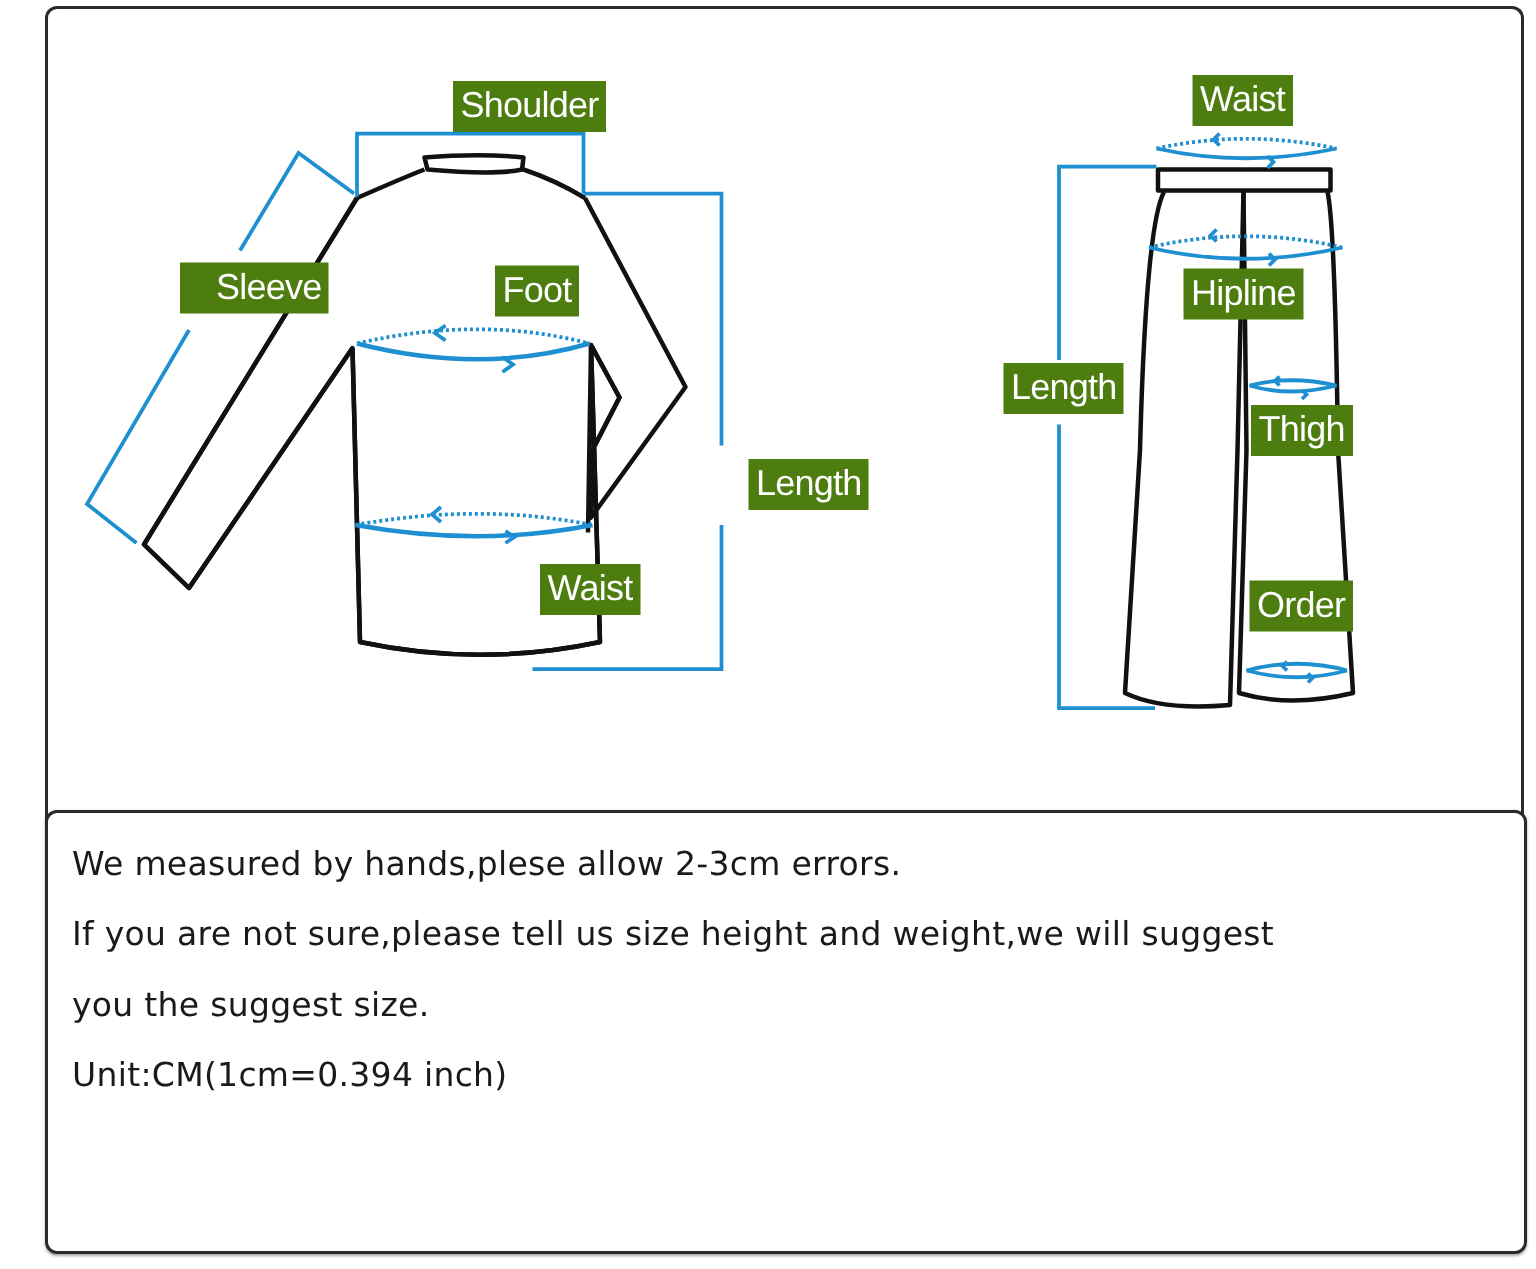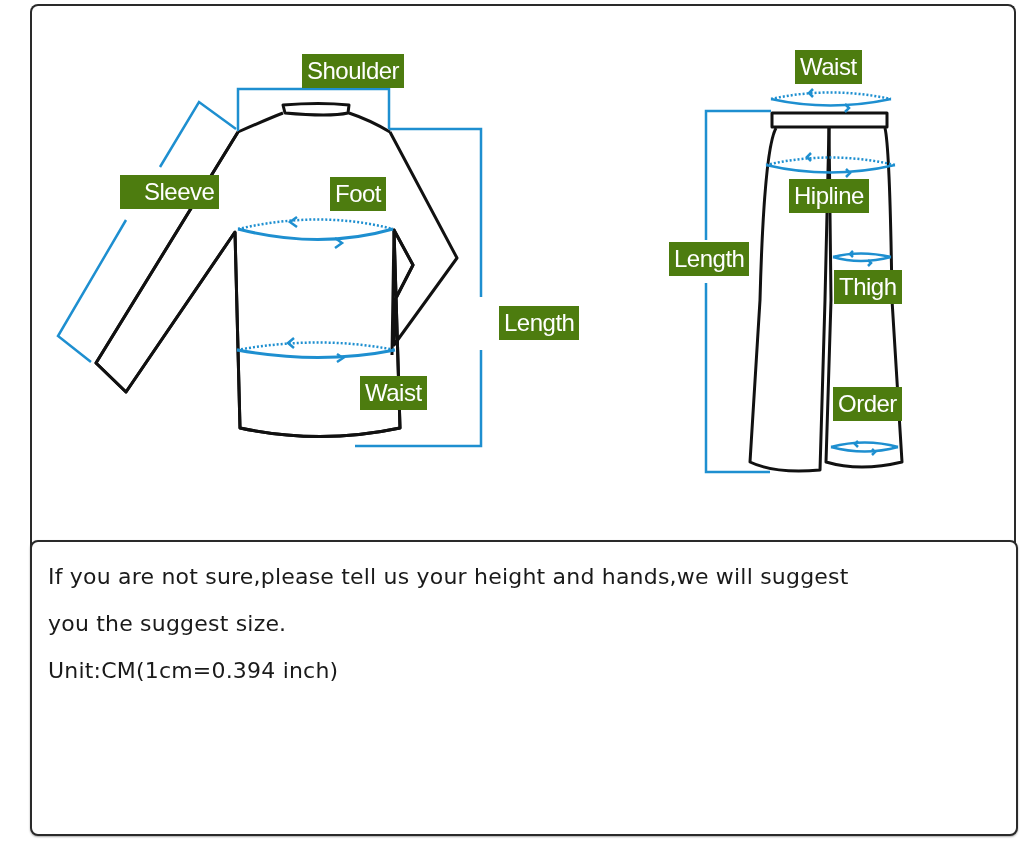--- a/index.html
+++ b/index.html
@@ -92,16 +92,17 @@
 <div class="label" style="left:360px;top:376px;">Waist</div>
 
 <div class="label" style="left:795px;top:50px;">Waist</div>
 <div class="label" style="left:789px;top:179px;">Hipline</div>
 <div class="label" style="left:669px;top:242px;">Length</div>
 <div class="label" style="left:834px;top:270px;">Thigh</div>
 <div class="label" style="left:833px;top:387px;">Order</div>
 
 <div class="frame-bottom"></div>
 <div class="notes">
-  <div class="note-line">If you are not sure,please tell us your height and hands,we will suggest</div>
+  <div class="note-line">We measured by hands,plese allow 2-3cm errors.</div>
+  <div class="note-line">If you are not sure,please tell us size height and weight,we will suggest</div>
   <div class="note-line">you the suggest size.</div>
   <div class="note-line">Unit:CM(1cm=0.394 inch)</div>
 </div>
 
 </body></html>

